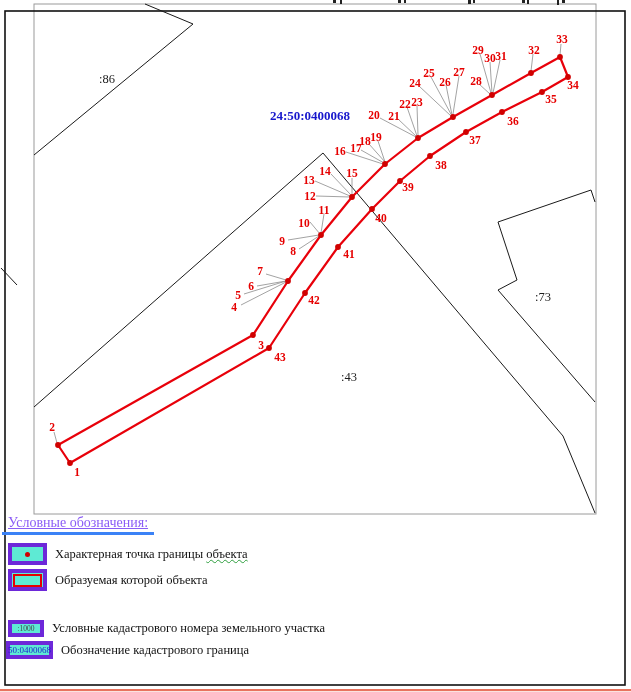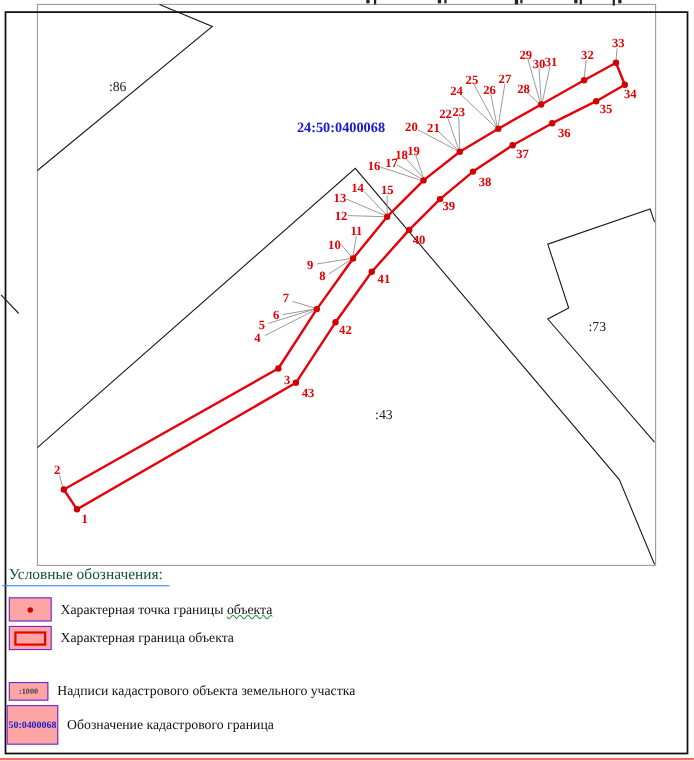--- a/index.html
+++ b/index.html
@@ -3,33 +3,33 @@
 <meta charset="utf-8">
 <style>
   html,body{margin:0;padding:0;background:#fff;}
   #stage{position:relative;width:631px;height:692px;background:#fff;overflow:hidden;
          font-family:"Liberation Serif",serif;}
   #map-svg{position:absolute;left:0;top:0;}
   svg text{font-family:"Liberation Serif",serif;}
   .pt-label{fill:#e60000;font-size:11.5px;font-weight:bold;}
   .parcel-label{fill:#1c1c1c;font-size:12.5px;}
   .quarter-label{fill:#1818cc;font-size:13px;font-weight:bold;}
-  .legend-heading{position:absolute;left:2px;top:515px;font-size:14px;color:#14532d;
-                  border-bottom:1px solid #3b82f6;padding:0 6px 1px 6px;}
+  .legend-heading{position:absolute;left:2px;top:515px;font-size:14px;color:#8b5cf6;
+                  border-bottom:3px solid #3b82f6;padding:0 6px 1px 6px;text-decoration:underline;}
   .legend-row{position:absolute;left:8px;display:flex;align-items:center;color:#111;}
-  .sym{border:1px solid #6d28d9;display:flex;align-items:center;justify-content:center;
-       box-sizing:border-box;background:#fca5a5;flex:none;font-weight:bold;}
+  .sym{border:4px solid #6d28d9;display:flex;align-items:center;justify-content:center;
+       box-sizing:border-box;background:#5eead4;flex:none;}
   .sym1{width:39px;height:22px;}
   .dot{width:5px;height:5px;background:#d00000;border-radius:50%;}
   .sym2{width:39px;height:22px;}
   .inner-red{width:29px;height:13px;border:2px solid #e60000;box-sizing:border-box;}
   .sym3{width:39px;height:21px;}
   .inner-black{width:30px;height:13px;border:1.5px solid #3a3a3a;box-sizing:border-box;}
   .sym4{width:36px;height:17px;font-size:7.5px;color:#444;}
-  .sym5{width:47px;height:36px;font-size:9px;color:#1c1ccf;}
+  .sym5{width:47px;height:18px;font-size:9px;color:#1c1ccf;}
   .lbl{margin-left:8px;font-size:12.5px;white-space:pre-wrap;}
   .wavy{text-decoration:underline;text-decoration-style:wavy;
         text-decoration-color:#2e9e3e;text-decoration-thickness:1px;}
 </style>
 </head>
 <body>
 
 <div id="stage">
   <svg id="map-svg" width="631" height="692" viewBox="0 0 631 692">
       <rect x="34" y="4" width="562" height="510" fill="none" stroke="#9a9a9a" stroke-width="1"></rect>
@@ -158,26 +158,26 @@
     <span class="sym sym1">
       <span class="dot"></span>
     </span>
     <span class="lbl"><span>Характерная точка границы </span><span class="wavy">объекта</span></span>
   </div>
 
   <div class="legend-row" style="top:569px">
     <span class="sym sym2">
       <span class="inner-red"></span>
     </span>
-    <span class="lbl">Характерная граница объекта</span>
+    <span class="lbl">Образуемая которой объекта</span>
   </div>
 
 
   <div class="legend-row" style="top:620px">
     <span class="sym sym4">:1000</span>
-    <span class="lbl">Надписи кадастрового объекта земельного участка</span>
+    <span class="lbl">Условные кадастрового номера земельного участка</span>
   </div>
 
   <div class="legend-row" style="top:641px;left:6px">
     <span class="sym sym5">50:0400068</span>
     <span class="lbl">Обозначение кадастрового граница</span>
   </div>
 </div>
 
 </body></html>

